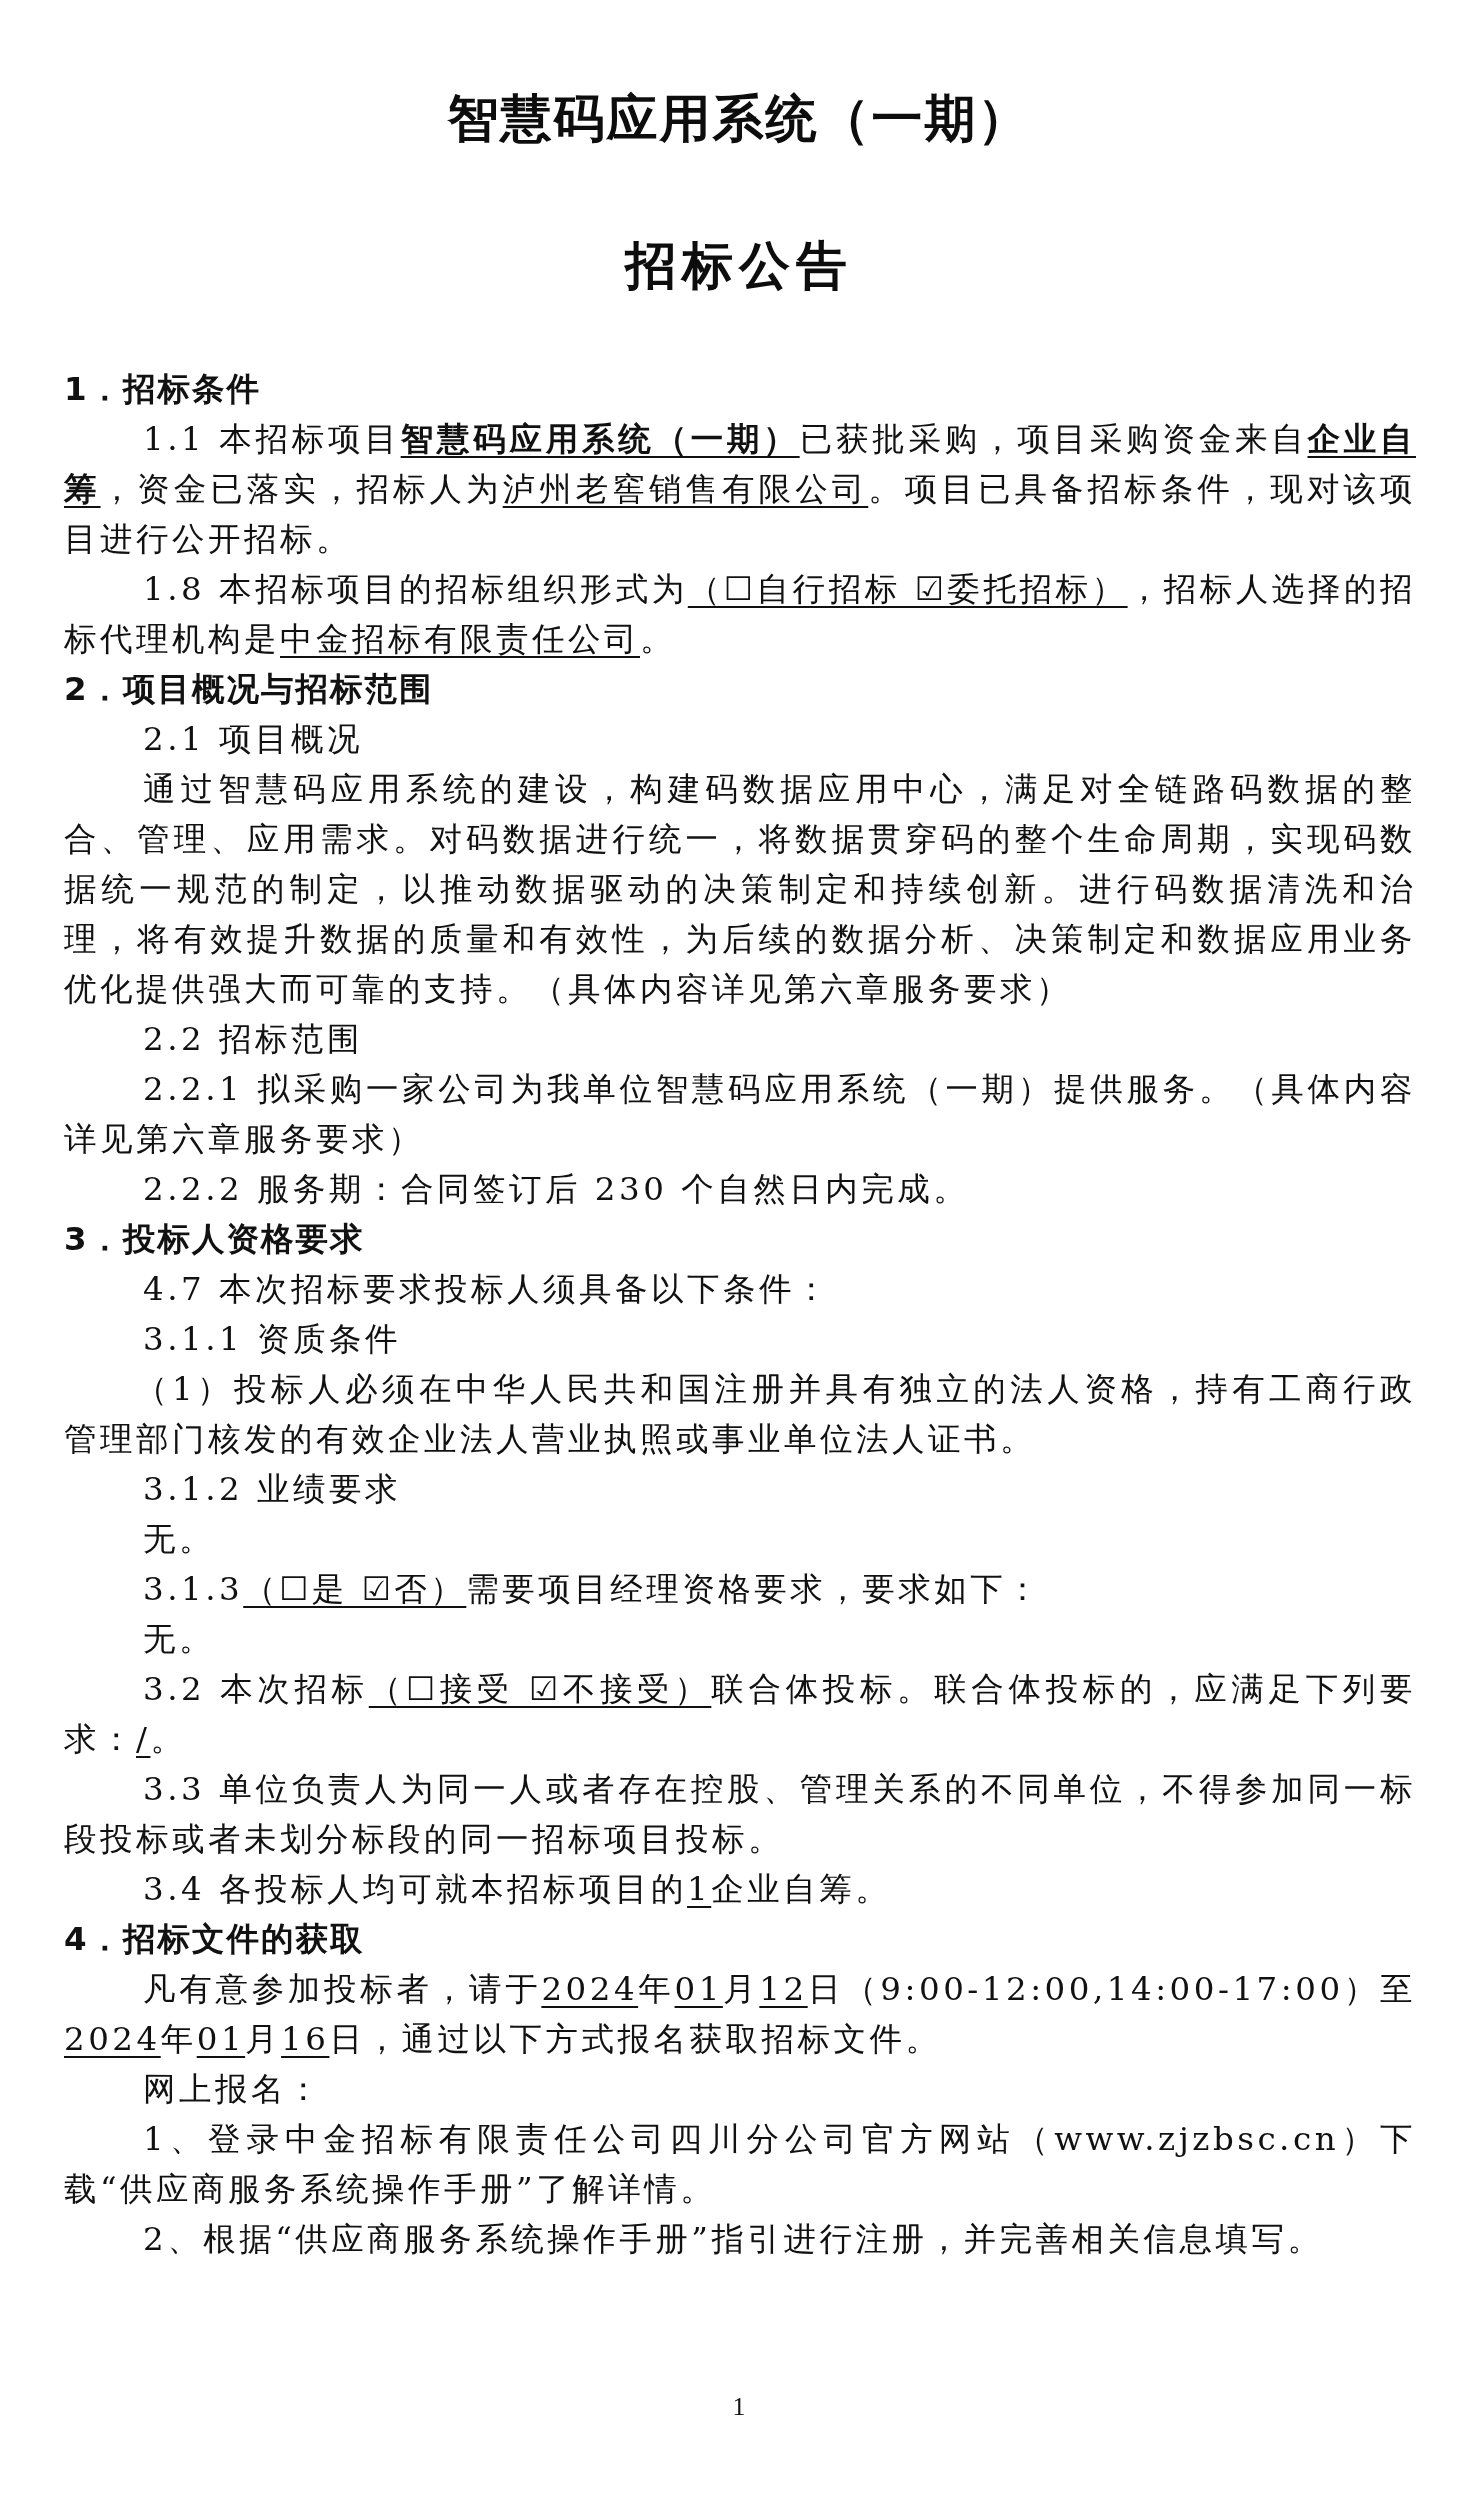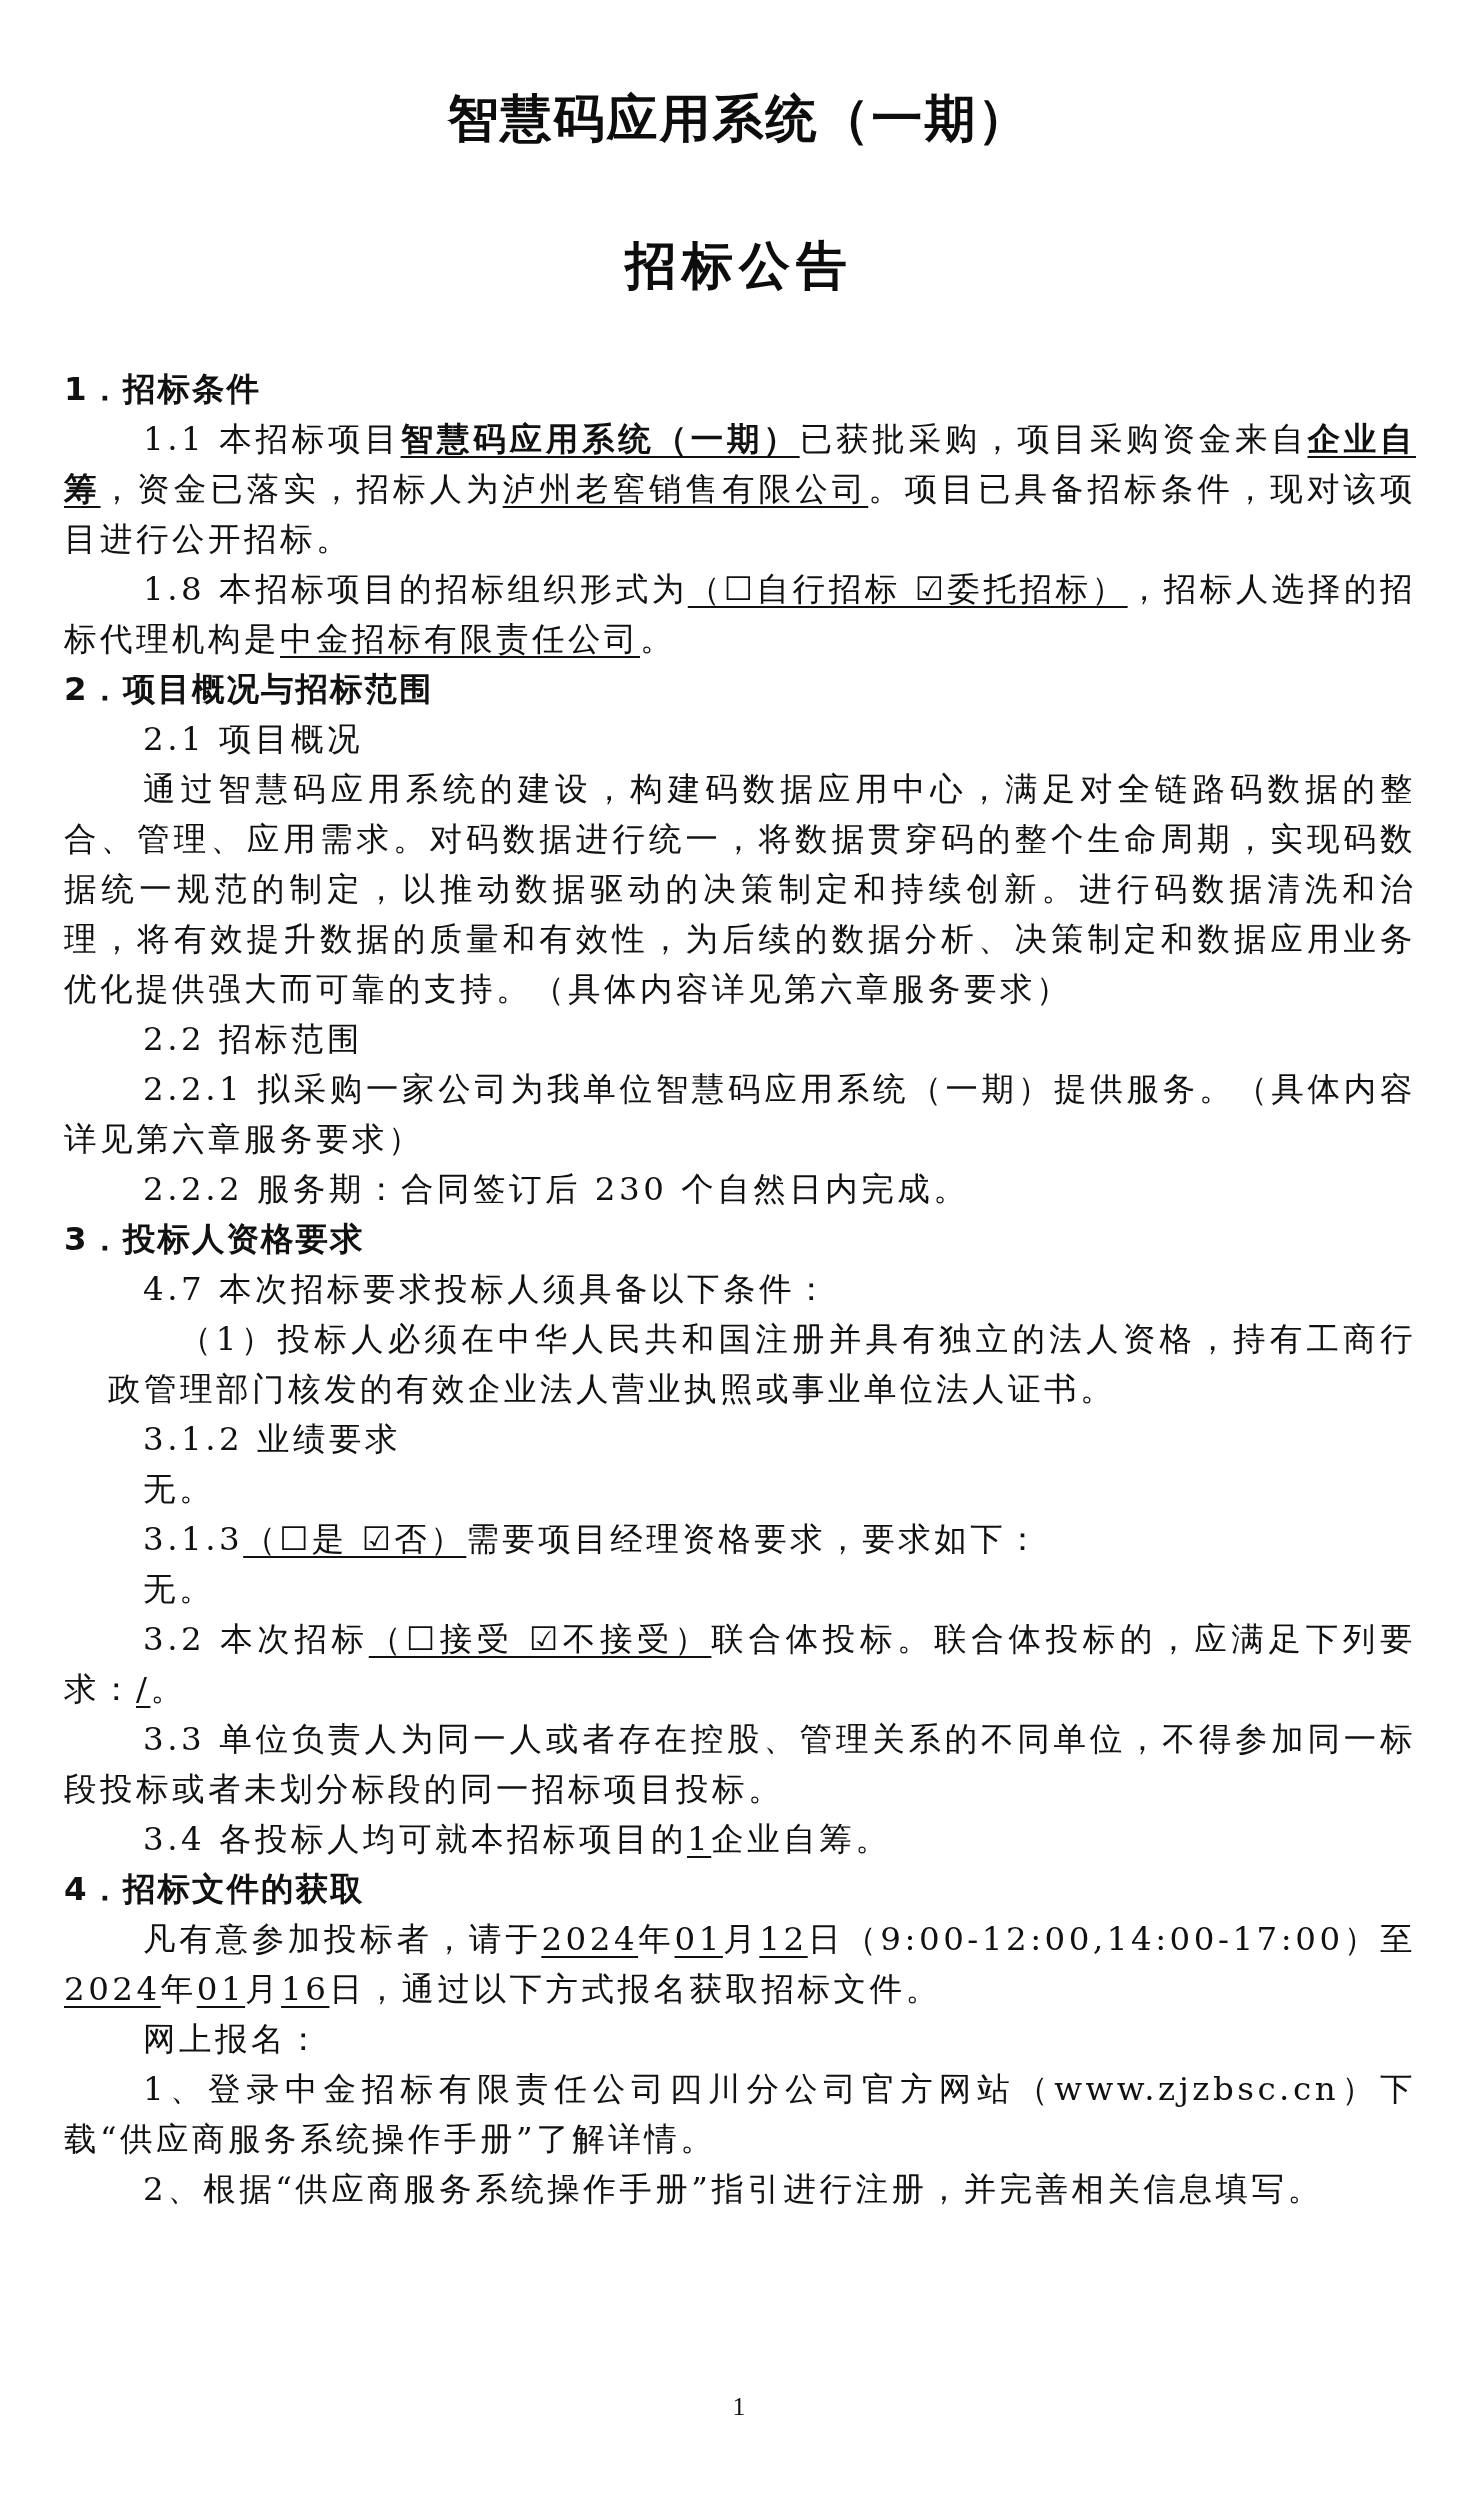--- a/index.html
+++ b/index.html
@@ -7,21 +7,21 @@
          font-family: "DejaVu Serif", "Liberation Serif", serif; color: #111111; }
   .title { position: absolute; left: 0; width: 1478px; text-align: center;
            font-family: "DejaVu Sans", "Liberation Sans", sans-serif; font-weight: bold;
            font-size: 51px; letter-spacing: 2px; color: #0d0d0d; }
   #doc-title { top: 85px; }
   #doc-subtitle { top: 232px; letter-spacing: 5.9px; }
   .body { position: absolute; left: 64px; top: 364px; width: 1352px; }
   .line { font-size: 32.5px; line-height: 50px; letter-spacing: 3.5px; white-space: normal; word-break: break-all; text-align: justify; text-align-last: left; }
   .heading { font-family: "DejaVu Sans", "Liberation Sans", sans-serif; font-weight: bold; letter-spacing: 2px; }
   .indent { text-indent: 79px; }
-  .indent-sm { text-indent: 71px; margin-left: 44px; }
+  .indent-sm { text-indent: 71px; }
   .u { text-decoration: underline; text-decoration-thickness: 2px; text-underline-offset: 5.9px; }
   .b { font-weight: bold; font-family: "DejaVu Sans", "Liberation Sans", sans-serif; }
   .page-num { position: absolute; top: 2392px; left: 0; width: 1478px; text-align: center;
               font-size: 25.6px; font-family: "Liberation Serif", serif; }
 </style>
 </head>
 <body>
 
 <div id="doc-title" class="title">智慧码应用系统（一期）</div>
 <div id="doc-subtitle" class="title">招标公告</div>
@@ -31,20 +31,21 @@
     <div class="line indent"><span class="">1.1 本招标项目</span><span class="u b">智慧码应用系统（一期）</span><span class="">已获批采购，项目采购资金来自</span><span class="u b">企业自筹</span><span class="">，资金已落实，招标人为</span><span class="u">泸州老窖销售有限公司</span><span class="">。项目已具备招标条件，现对该项目进行公开招标。</span></div>
     <div class="line indent"><span class="">1.8 本招标项目的招标组织形式为</span><span class="u">（☐自行招标  ☑委托招标）</span><span class="">，招标人选择的招标代理机构是</span><span class="u">中金招标有限责任公司</span><span class="">。</span></div>
     <div class="line heading"><span class="">2．项目概况与招标范围</span></div>
     <div class="line indent"><span class="">2.1 项目概况</span></div>
     <div class="line indent"><span class="">通过智慧码应用系统的建设，构建码数据应用中心，满足对全链路码数据的整合、管理、应用需求。对码数据进行统一，将数据贯穿码的整个生命周期，实现码数据统一规范的制定，以推动数据驱动的决策制定和持续创新。进行码数据清洗和治理，将有效提升数据的质量和有效性，为后续的数据分析、决策制定和数据应用业务优化提供强大而可靠的支持。（具体内容详见第六章服务要求）</span></div>
     <div class="line indent"><span class="">2.2 招标范围</span></div>
     <div class="line indent"><span class="">2.2.1 拟采购一家公司为我单位智慧码应用系统（一期）提供服务。（具体内容详见第六章服务要求）</span></div>
     <div class="line indent"><span class="">2.2.2 服务期：合同签订后 230 个自然日内完成。</span></div>
     <div class="line heading"><span class="">3．投标人资格要求</span></div>
     <div class="line indent"><span class="">4.7 本次招标要求投标人须具备以下条件：</span></div>
+    <div class="line indent"><span class="">3.1.1 资质条件</span></div>
     <div class="line indent-sm"><span class="">（1）投标人必须在中华人民共和国注册并具有独立的法人资格，持有工商行政管理部门核发的有效企业法人营业执照或事业单位法人证书。</span></div>
     <div class="line indent"><span class="">3.1.2 业绩要求</span></div>
     <div class="line indent"><span class="">无。</span></div>
     <div class="line indent"><span class="">3.1.3</span><span class="u">（☐是  ☑否）</span><span class="">需要项目经理资格要求，要求如下：</span></div>
     <div class="line indent"><span class="">无。</span></div>
     <div class="line indent"><span class="">3.2 本次招标</span><span class="u">（☐接受  ☑不接受）</span><span class="">联合体投标。联合体投标的，应满足下列要求：</span><span class="u">/</span><span class="">。</span></div>
     <div class="line indent"><span class="">3.3 单位负责人为同一人或者存在控股、管理关系的不同单位，不得参加同一标段投标或者未划分标段的同一招标项目投标。</span></div>
     <div class="line indent"><span class="">3.4 各投标人均可就本招标项目的</span><span class="u">1</span><span class="">企业自筹。</span></div>
     <div class="line heading"><span class="">4．招标文件的获取</span></div>
     <div class="line indent"><span class="">凡有意参加投标者，请于</span><span class="u">2024</span><span class="">年</span><span class="u">01</span><span class="">月</span><span class="u">12</span><span class="">日（9:00-12:00,14:00-17:00）至</span><span class="u">2024</span><span class="">年</span><span class="u">01</span><span class="">月</span><span class="u">16</span><span class="">日，通过以下方式报名获取招标文件。</span></div>

